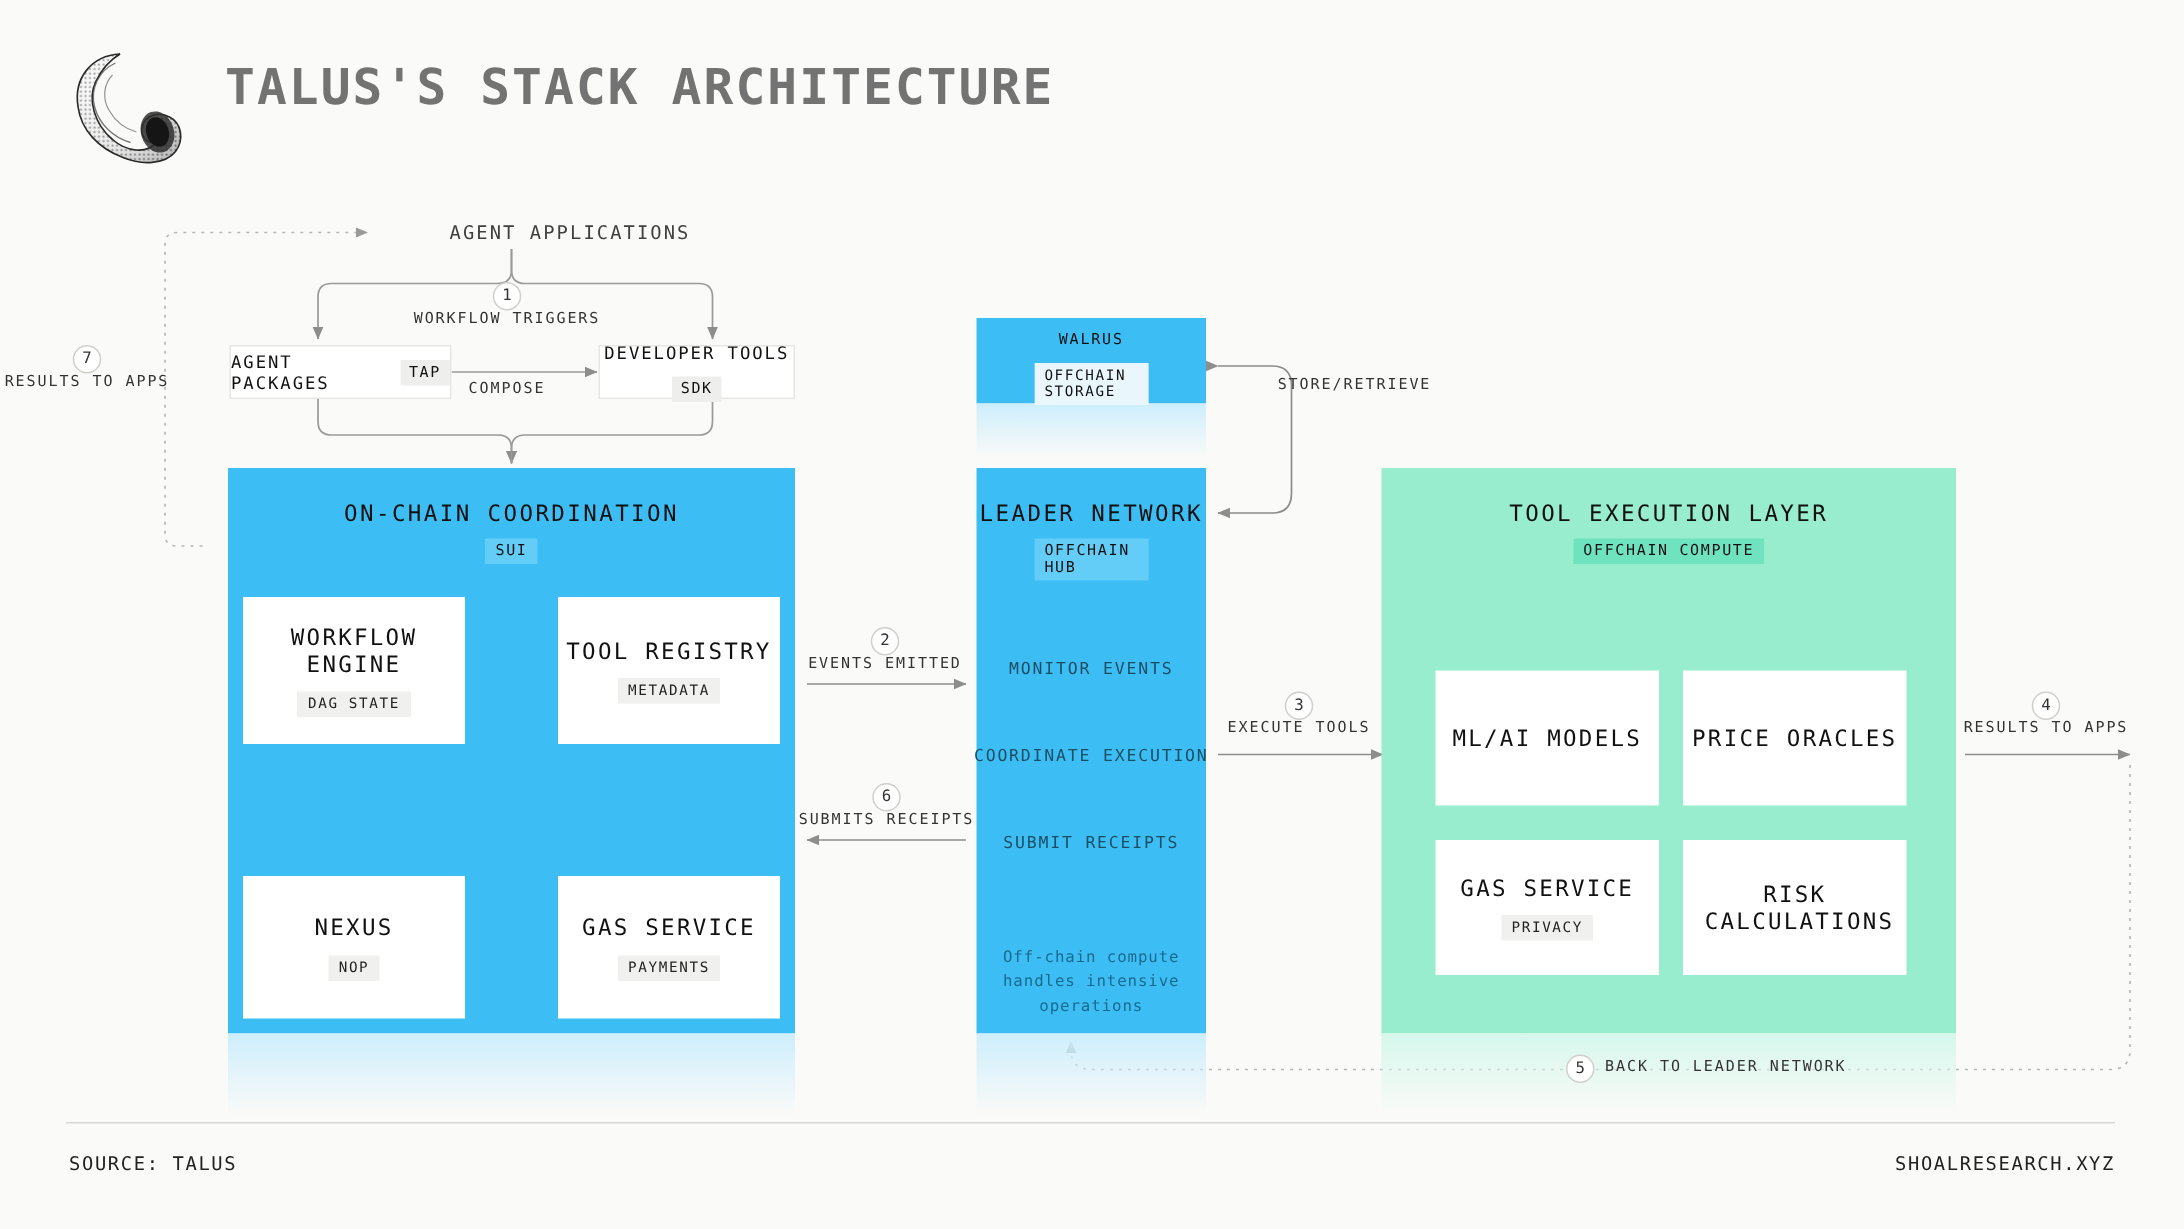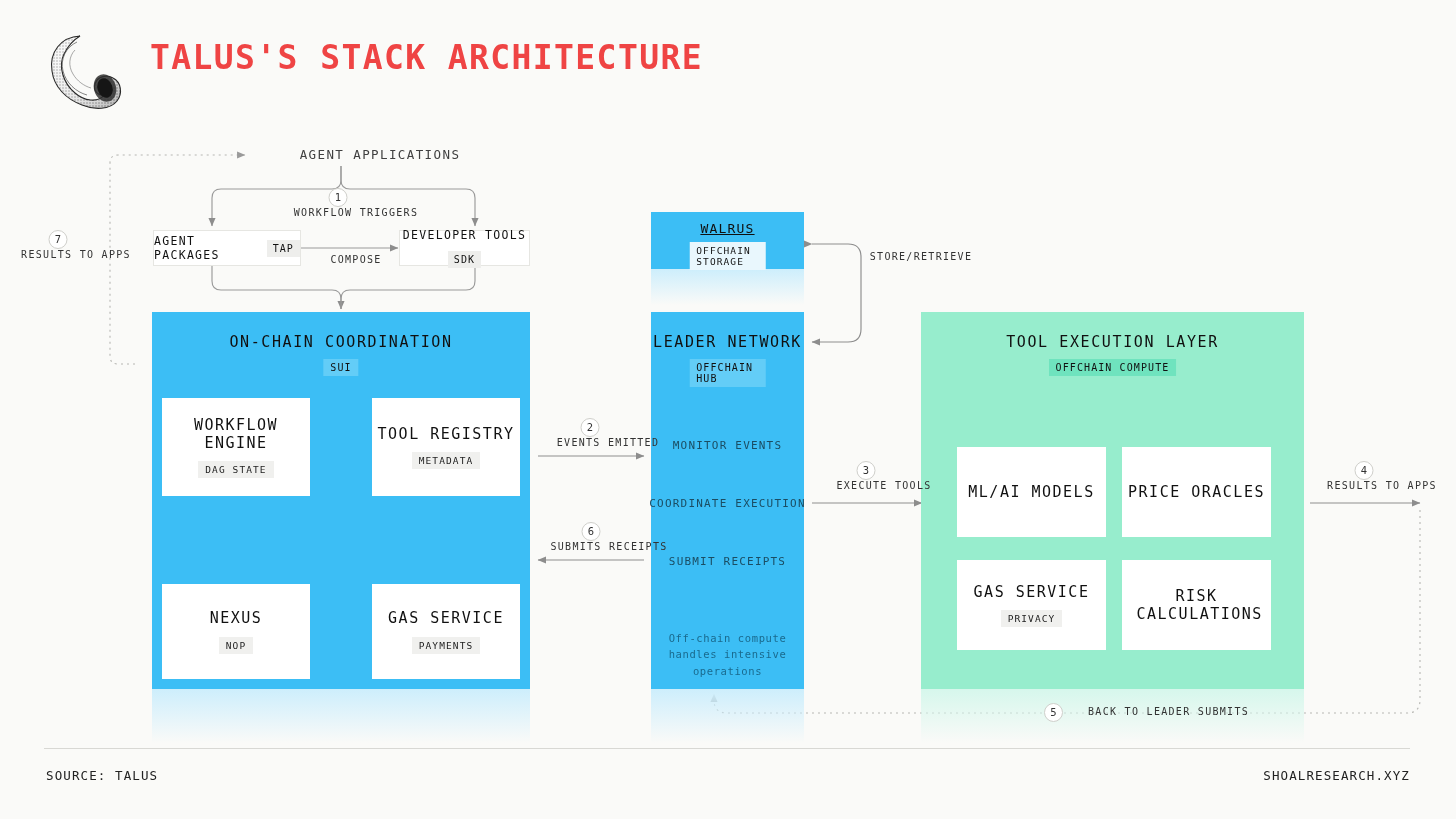--- a/index.html
+++ b/index.html
@@ -9,38 +9,38 @@
     font-family: "DejaVu Sans Mono", "Liberation Mono", monospace;
     color: #111;
     overflow: hidden;
   }
   #stage { position: relative; width: 1456px; height: 819px; }
 
   
   .logo { position: absolute; left: 44px; top: 33px; width: 80px; height: 84px; }
   .title {
     position: absolute; left: 150px; top: 38px;
-    font-size: 33px; font-weight: 700; letter-spacing: 1.4px; color: #ef4444;
+    font-size: 33px; font-weight: 700; letter-spacing: 1.4px; color: #737373;
     white-space: nowrap;
   }
   .subtitle {
     position: absolute; left: 150px; top: 92px;
     font-size: 17px; letter-spacing: 0.4px; color: #2a2a2a; white-space: nowrap;
   }
 
   
   .rule { position: absolute; left: 44px; top: 748px; width: 1366px; height: 1px; background: #d8d8d4; }
   .src  { position: absolute; left: 46px; top: 768px; font-size: 12.5px; letter-spacing: 1.1px; color: #222; }
   .site { position: absolute; right: 46px; top: 768px; font-size: 12.5px; letter-spacing: 1.1px; color: #222; }
 
   
   .lbl { position: absolute; white-space: nowrap; }
   .ctr { transform: translateX(-50%); text-align: center; }
 
-  .caps { font-size: 12px; letter-spacing: 1.3px; color: #333; margin-left: 18px; }
+  .caps { font-size: 12px; letter-spacing: 1.3px; color: #333; }
   .caps-d { font-size: 12.5px; letter-spacing: 1.4px; color: #404040; margin-left: 39px; }
 
   
   .numc {
     position: absolute; width: 19px; height: 19px; border-radius: 50%;
     background: #fff; border: 1px solid #cfcfcb;
     font-size: 10.5px; line-height: 17px; text-align: center; color: #333;
     transform: translateX(-50%);
   }
   .numc.inline { transform: none; }
@@ -207,21 +207,21 @@
       <span class="tag">NOP</span>
     </div>
     <div class="card" style="left:220px; top:272px; width:148px; height:95px;">
       <span class="name">GAS SERVICE</span>
       <span class="tag">PAYMENTS</span>
     </div>
   </div>
 
   <div class="panel blue" style="left:651px; top:212px; width:153px; height:57px;">
     <div class="fade" style="height:36px;"></div>
-    <div class="panel-title" style="top:9px; font-size:13px; letter-spacing:1.2px;text-decoration:underline;">WALRUS</div>
+    <div class="panel-title" style="top:9px; font-size:10px; letter-spacing:1.2px;">WALRUS</div>
     <div class="panel-badge" style="top:30px; background:#e9f7fd; font-size:9.5px;">OFFCHAIN STORAGE</div>
   </div>
 
   <div class="panel blue" style="left:651px; top:312px; width:153px; height:377px;">
     <div class="fade"></div>
     <div class="panel-title" style="top:21px;">LEADER NETWORK</div>
     <div class="panel-badge" style="top:47px; background:#63CDF7;">OFFCHAIN HUB</div>
 
     <div class="lbl ctr stepline" style="left:50%; top:127px;">MONITOR EVENTS</div>
     <div class="lbl ctr stepline" style="left:50%; top:185px;">COORDINATE EXECUTION</div>
@@ -258,19 +258,19 @@
   <div class="numc" style="left:866px; top:461px;">3</div>
   <div class="lbl ctr caps" style="left:866px; top:480px; font-size:10px;">EXECUTE TOOLS</div>
 
   <div class="numc" style="left:1364px; top:461px;">4</div>
   <div class="lbl ctr caps" style="left:1364px; top:480px; font-size:10px;">RESULTS TO APPS</div>
 
   <div class="numc" style="left:591px; top:522px;">6</div>
   <div class="lbl ctr caps" style="left:591px; top:541px; font-size:10px;">SUBMITS RECEIPTS</div>
 
   <div class="numc inline" style="left:1044px; top:703px;">5</div>
-  <div class="lbl caps" style="left:1070px; top:706px; font-size:10px;">BACK TO LEADER SUBMITS</div>
+  <div class="lbl caps" style="left:1070px; top:706px; font-size:10px;">BACK TO LEADER NETWORK</div>
 
   <div class="rule"></div>
   <div class="src">SOURCE: TALUS</div>
   <div class="site">SHOALRESEARCH.XYZ</div>
 
 </div>
 
 </body></html>

